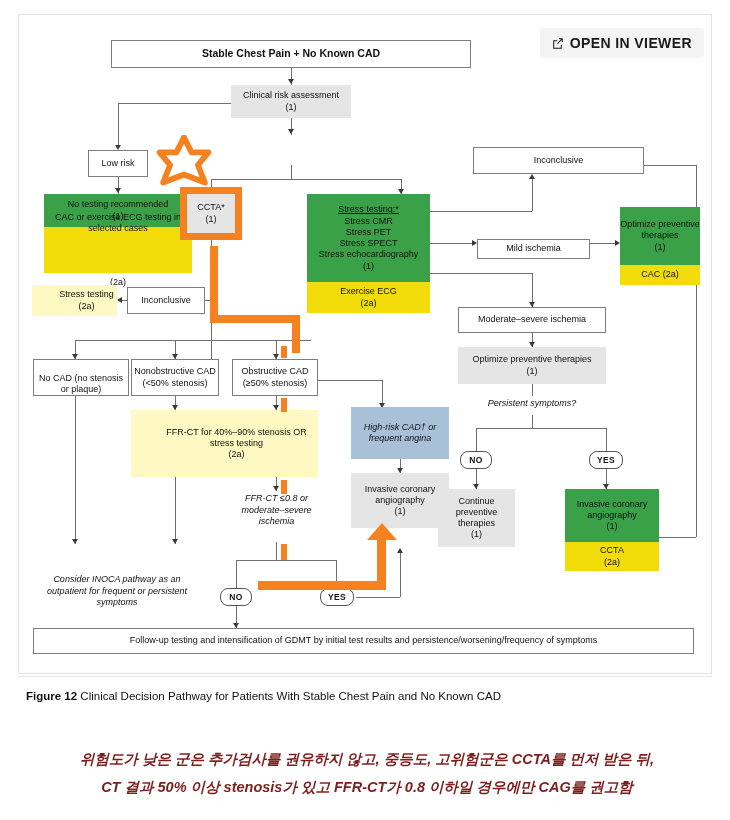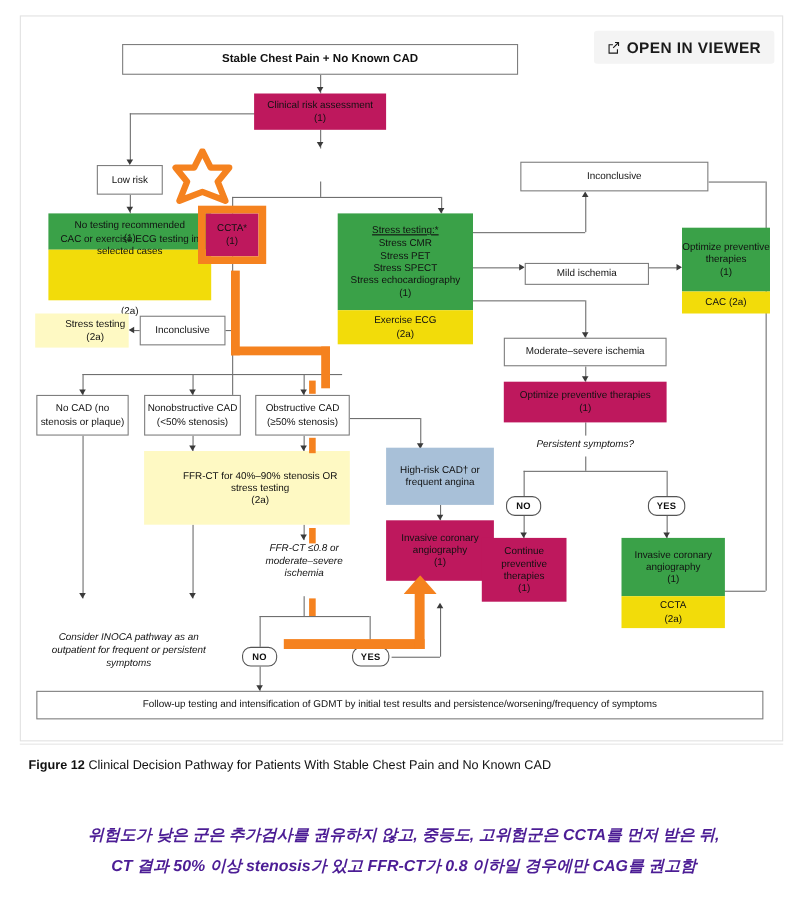--- a/index.html
+++ b/index.html
@@ -12,25 +12,25 @@
   .fig-inner{position:absolute;left:0;top:0;width:694px;height:660px;}
 
   .open-viewer{position:absolute;right:9px;top:13px;height:30px;padding:0 12px;display:flex;align-items:center;gap:6px;
     background:#f4f4f4;border-radius:3px;font-size:14px;font-weight:bold;letter-spacing:.4px;color:#1a1a1a;cursor:pointer;}
   .open-viewer svg{display:block;}
 
   
   .box{position:absolute;box-sizing:border-box;display:flex;flex-direction:column;align-items:center;justify-content:center;
     text-align:center;font-size:9px;line-height:1.25;color:#111;}
   .box.white{background:#fff;border:1px solid #7e7e7e;}
-  .box.green{background:#be185d;border:0;}
+  .box.green{background:#e5e5e5;border:0;}
   .box.yellow{background:#fef9c3;border:0;padding-left:24px;}
   .box.blue{background:#a8c0d8;border:0;}
   .box.bold{font-weight:bold;font-size:10.5px;}
-  .box.ital{}
+  .box.ital{font-style:italic;}
 
   
   .stack{position:absolute;box-sizing:border-box;display:flex;flex-direction:column;}
   .stack .seg{display:flex;flex-direction:column;align-items:center;justify-content:center;text-align:center;
     font-size:9px;line-height:1.25;color:#111;box-sizing:border-box;}
   .stack .seg.green{background:#3aa148;}
   .stack .seg.yellow{background:#f2dc0a;}
 
   
   .lbl{position:absolute;text-align:center;font-style:italic;font-size:9px;line-height:1.3;color:#111;}
@@ -53,21 +53,21 @@
   .hl-ring{position:absolute;border:7px solid #f5821f;box-sizing:border-box;background:transparent;}
   .or{position:absolute;background:#f5821f;}
   .star{position:absolute;}
 
   
   .cap-rule{position:absolute;left:18px;top:676px;width:694px;height:1px;background:#e6e6e6;}
   .caption{position:absolute;left:26px;top:690px;width:680px;font-size:11.5px;color:#111;}
   .caption b{font-weight:bold;}
 
   .source{position:absolute;left:0;top:716px;width:712px;text-align:right;font-size:13px;font-weight:bold;font-style:italic;color:#111;}
-  .kline{position:absolute;left:14px;width:706px;text-align:center;color:#4c1d95;font-weight:bold;font-style:italic;font-size:14.5px;}
+  .kline{position:absolute;left:14px;width:706px;text-align:center;color:#7f1d1d;font-weight:bold;font-style:italic;font-size:14.5px;}
   #k1{top:750px;}
   #k2{top:778px;}
 </style>
 </head>
 <body>
 
 <div class="page">
 
   <div class="fig-card">
     <div class="fig-inner">
@@ -232,21 +232,21 @@
 
       <div class="box yellow" style="left:13px;top:270px;width:85px;height:31px;">
         <span>Stress testing</span>
         <span>(2a)</span>
       </div>
 
       <div class="box white" style="left:108px;top:272px;width:78px;height:27px;">
         <span>Inconclusive</span>
       </div>
 
-      <div class="box white" style="left:14px;top:344px;width:84px;height:37px;">
+      <div class="box white" style="left:14px;top:344px;width:96px;height:37px;justify-content:flex-end;">
         <span>No CAD (no stenosis or plaque)</span>
       </div>
 
       <div class="box white" style="left:112px;top:344px;width:88px;height:37px;">
         <span>Nonobstructive CAD (&lt;50% stenosis)</span>
       </div>
 
       <div class="box white" style="left:213px;top:344px;width:86px;height:37px;">
         <span>Obstructive CAD (≥50% stenosis)</span>
       </div>

